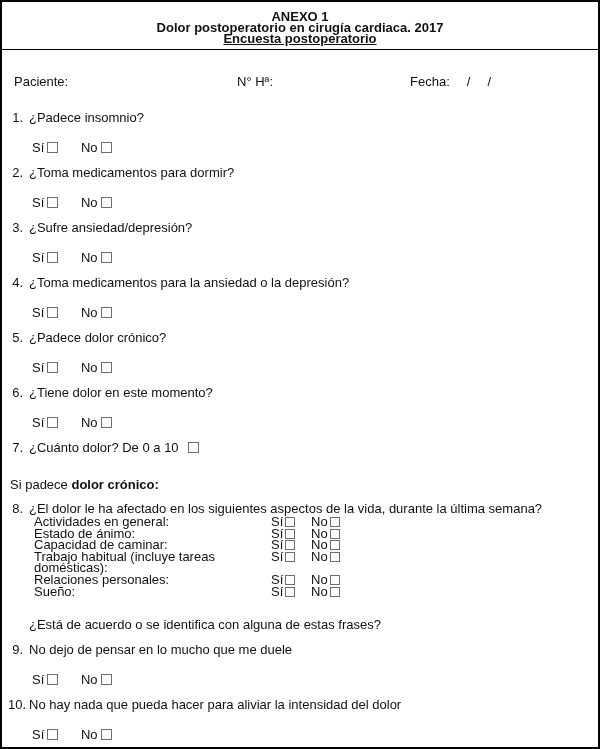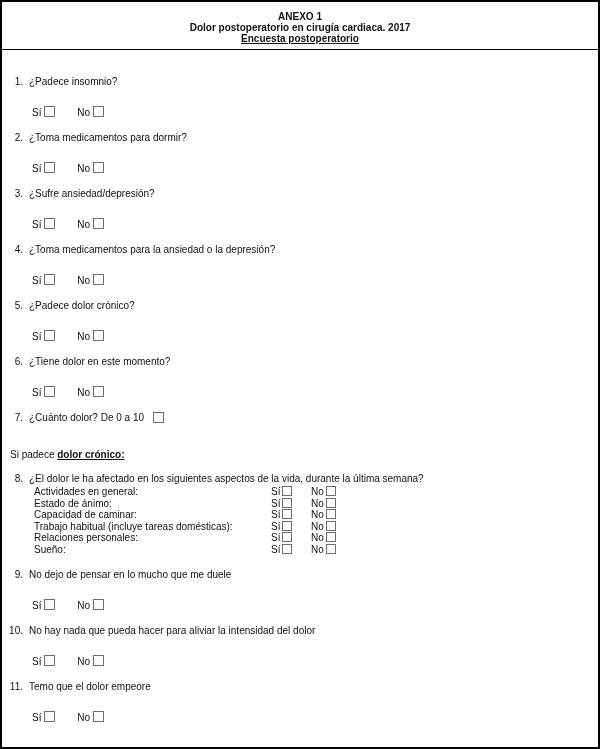--- a/index.html
+++ b/index.html
@@ -4,21 +4,21 @@
 <style>
   html, body { margin: 0; padding: 0; background: #e8e8e8; }
   .page {
     position: relative;
     width: 600px;
     height: 749px;
     box-sizing: border-box;
     background: #ffffff;
     border: 2px solid #000000;
     font-family: "Liberation Sans", sans-serif;
-    font-size: 10px;
+    font-size: 13px;
     color: #111111;
     overflow: hidden;
   }
   .header { text-align: center; padding-top: 9px; }
   .header div { line-height: 11px; font-weight: bold; }
   .header .h3 { text-decoration: underline; }
   .rule {
     border: none;
     border-top: 1.5px solid #000;
     margin: 5px 0 0 0;
@@ -41,21 +41,21 @@
     display: inline-block;
     width: 9px; height: 9px;
     border: 1px solid #6e6e6e;
     background: #fdfdfd;
     margin-left: 3px;
     vertical-align: -1px;
   }
   .inline-box { margin-left: 9px; }
 
   .chronic-intro { margin-top: 25px; padding-left: 8px; line-height: 12px; }
-  .chronic-intro b { font-weight: bold; text-decoration: underline; }
+  .chronic-intro b { font-weight: bold; }
 
   .q8 { margin-top: 12px; }
   .aspects { padding-left: 32px; margin-top: 1px; }
   .aspect-row { display: flex; line-height: 11.6px; }
   .aspect-label { flex: 0 0 237px; }
   .aspect-yes { flex: 0 0 40px; }
   .aspect-no { flex: 0 0 40px; }
   .aspect-row .checkbox { width: 8px; height: 8px; margin-left: 2px; }
 
   .agree { margin-top: 22px; padding-left: 27px; line-height: 12px; }
@@ -67,20 +67,25 @@
 <div class="page">
 
   <div class="header">
     <div class="h1">ANEXO 1</div>
     <div class="h2">Dolor postoperatorio en cirugía cardiaca. 2017</div>
     <div class="h3">Encuesta postoperatorio</div>
   </div>
 
   <hr class="rule">
 
+  <div class="patient-row">
+    <span class="field f-paciente">Paciente:</span>
+    <span class="field f-historia">N° Hª:</span>
+    <span class="field f-fecha"><span>Fecha:</span><span class="slash">/</span><span class="slash">/</span></span>
+  </div>
 
   <div class="questions">
 
     <div class="q">
       <div class="q-line">
         <span class="q-num">1.</span>
         <span class="q-text">¿Padece insomnio?</span>
       </div>
       <div class="yn-row">
         <span class="yn"><span>Sí</span><span class="checkbox"></span></span>
@@ -194,20 +199,21 @@
 
       <div class="aspect-row">
         <span class="aspect-label">Sueño:</span>
         <span class="aspect-yes"><span>Sí</span><span class="checkbox"></span></span>
         <span class="aspect-no"><span>No</span><span class="checkbox"></span></span>
       </div>
 
     </div>
   </div>
 
+  <div class="agree">¿Está de acuerdo o se identifica con alguna de estas frases?</div>
 
   <div class="statements">
 
     <div class="q">
       <div class="q-line">
         <span class="q-num">9.</span>
         <span class="q-text">No dejo de pensar en lo mucho que me duele</span>
       </div>
       <div class="yn-row">
         <span class="yn"><span>Sí</span><span class="checkbox"></span></span>

